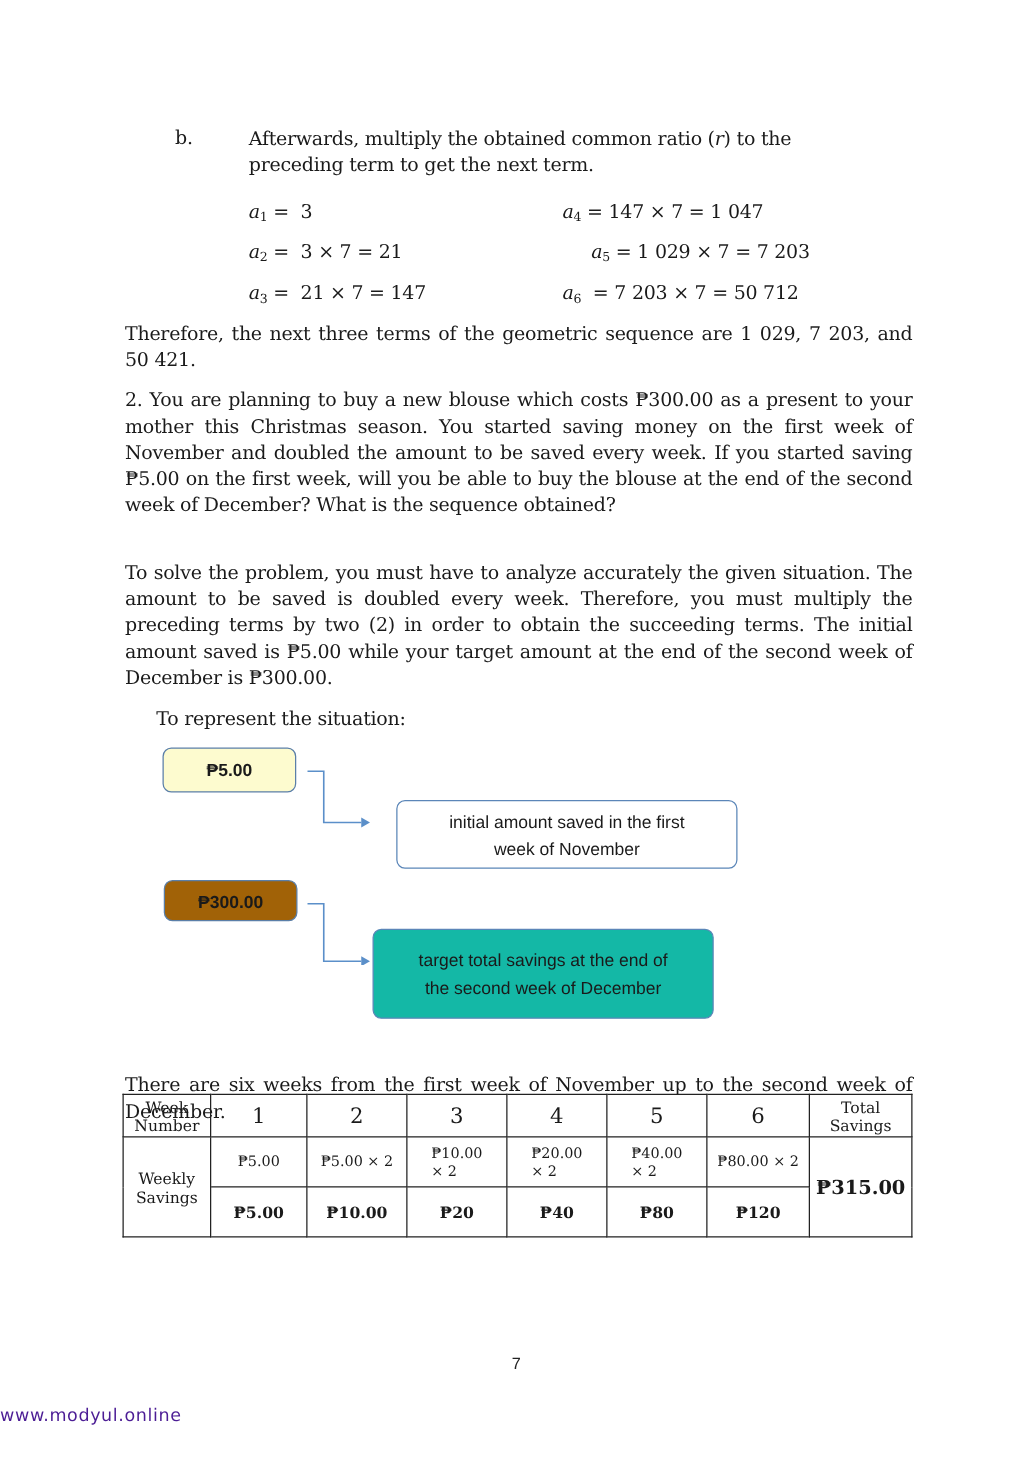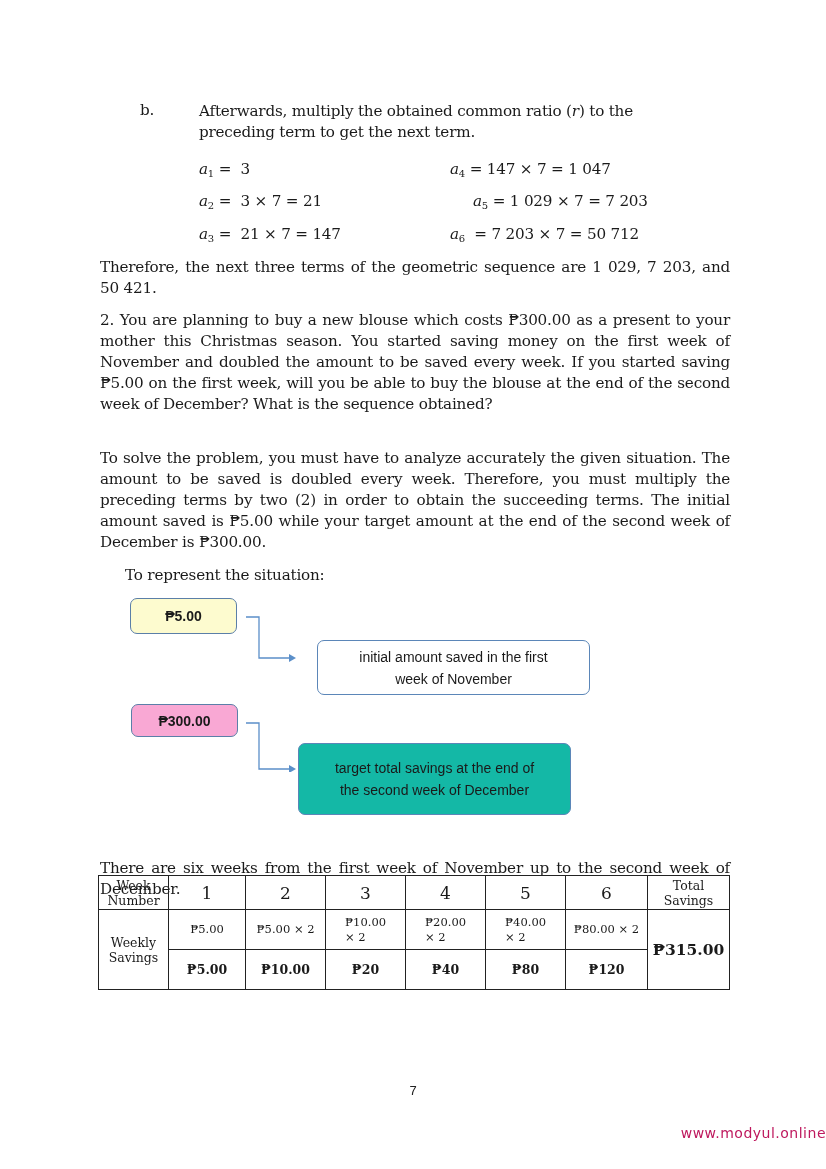--- a/index.html
+++ b/index.html
@@ -20,43 +20,43 @@
   #p-problem2 { left: 100px; top: 310px; width: 630px; line-height: 21px; }
   #p-solve { left: 100px; top: 448px; width: 630px; line-height: 21px; }
   #p-represent { left: 125px; top: 566px; }
 
   .diagram-box { position: absolute; border-radius: 7px; box-sizing: border-box;
                  font-family: "Liberation Sans", sans-serif; display: flex;
                  align-items: center; justify-content: center; text-align: center; }
   #box-initial-amount { left: 130px; top: 598px; width: 107px; height: 36px;
          background: #fdfbcf; border: 1.5px solid #5b7fa8; font-weight: bold; font-size: 14px; }
   #box-target-amount { left: 131px; top: 704px; width: 107px; height: 33px;
-         background: #f9a8d4; border: 1.5px solid #5b7fa8; font-weight: bold; font-size: 14px; }
+         background: #a16207; border: 1.5px solid #5b7fa8; font-weight: bold; font-size: 14px; }
   #box-initial-desc { left: 298px; top: 640px; width: 273px; height: 55px;
          background: #ffffff; border: 1.5px solid #5b86b8; font-size: 14px; line-height: 22px; margin-left: 19px; }
   #box-target-desc { left: 298px; top: 743px; width: 273px; height: 72px;
          background: #14b8a6; border: 1.5px solid #5b86b8; font-size: 14px; line-height: 22px; }
   .connector { position: absolute; left: 245px; width: 52px; height: 50px; }
 
   #p-six-weeks { left: 100px; top: 822px; width: 630px; line-height: 21px; margin-top: 36px; }
 
   #savings-table { position: absolute; left: 98px; top: 875px; width: 631px;
         border-collapse: collapse; table-layout: fixed; font-family: "DejaVu Serif", serif; }
   #savings-table td { border: 1.3px solid #222; text-align: center; padding: 0; vertical-align: middle; }
   .hdr-small { font-size: 12.5px; line-height: 15px; }
   .hdr-num { font-size: 17px; }
   .cell-calc { font-size: 11.5px; line-height: 15px; }
   .cell-val { font-size: 12.5px; font-weight: bold; }
   .cell-total { font-size: 15.5px; font-weight: bold; }
   .calc-wrap { display: inline-block; text-align: left; }
 
   #page-number { left: 0; width: 826px; text-align: center; top: 1083px;
         font-family: "Liberation Sans", sans-serif; font-size: 13px; color: #222; }
-  #watermark { left: 0; width: 826px; text-align: right; top: 1125px;
-        font-family: "DejaVu Sans", sans-serif; font-size: 14px; color: #be185d; letter-spacing: 0.5px; }
+  #watermark { left: 0; width: 826px; text-align: left; top: 1125px;
+        font-family: "DejaVu Sans", sans-serif; font-size: 14px; color: #4c1d95; letter-spacing: 0.5px; }
 </style>
 </head>
 <body>
 
 <div id="item-b-label" class="abs serif">b.</div>
 <div id="item-b-text" class="abs serif">Afterwards, multiply the obtained common ratio (<i>r</i>) to the preceding term to get the next term.</div>
 
 <div class="term serif" style="left:199px; top:160px;"><i>a</i><sub>1</sub><span> =  3</span></div>
 <div class="term serif" style="left:199px; top:192px;"><i>a</i><sub>2</sub><span> =  3 × 7 = 21</span></div>
 <div class="term serif" style="left:199px; top:225px;"><i>a</i><sub>3</sub><span> =  21 × 7 = 147</span></div>

